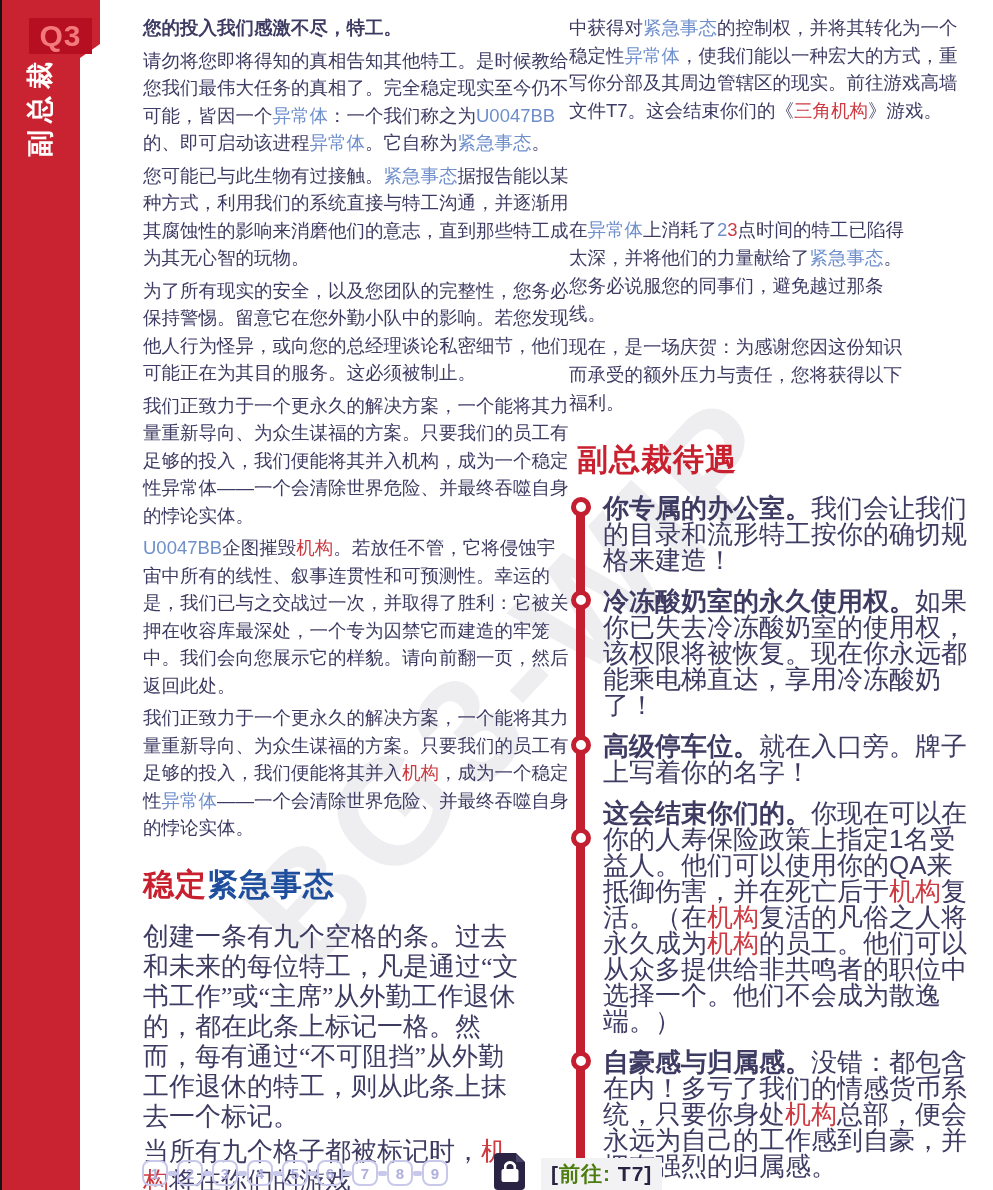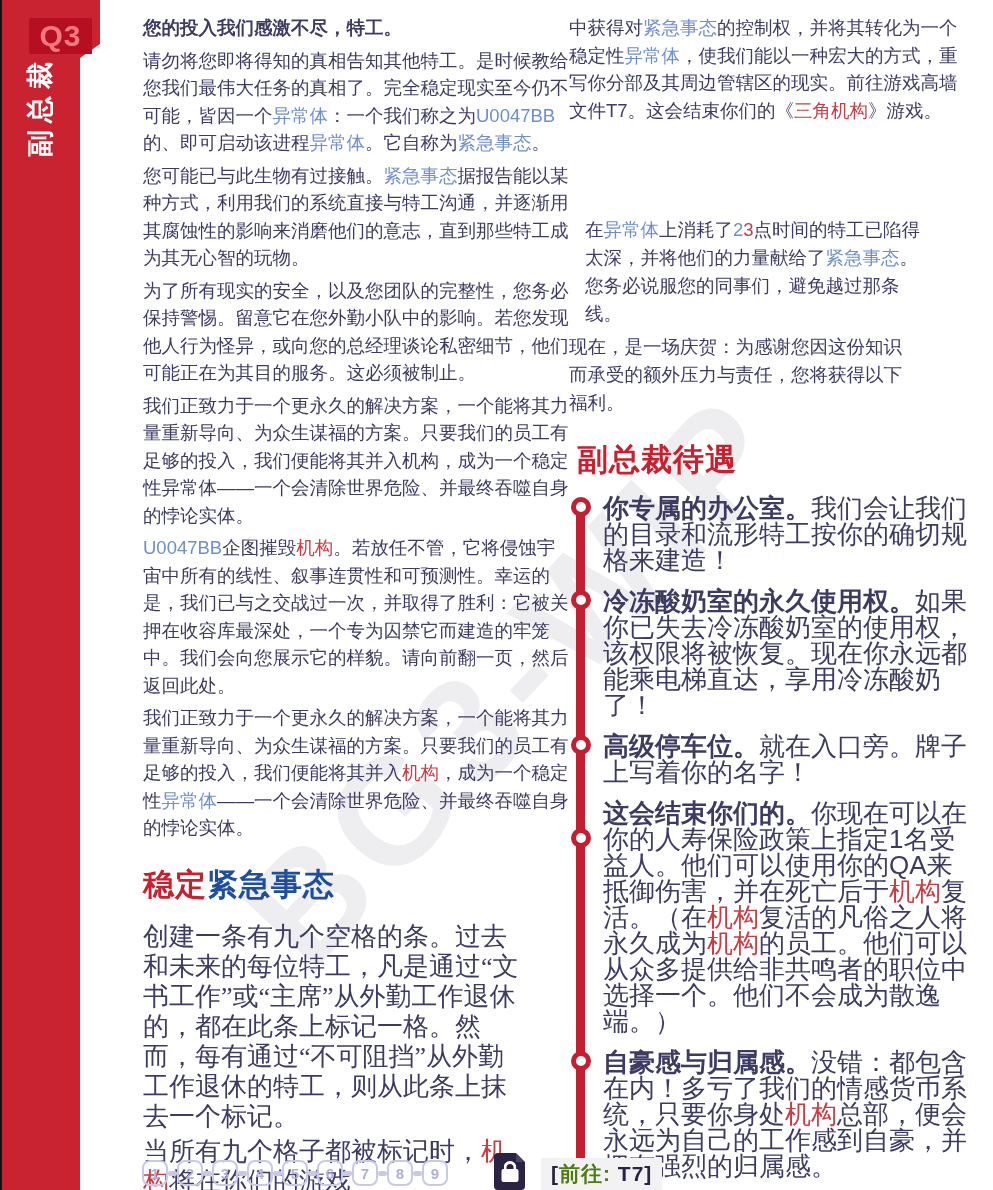--- a/index.html
+++ b/index.html
@@ -28,21 +28,21 @@
     font-size:150px;font-weight:bold;color:rgba(70,70,100,0.09);letter-spacing:10px;
     white-space:nowrap;z-index:0;pointer-events:none;
   }
   
   .col{position:absolute;top:14px;color:#3E3B63;z-index:2;}
   .col1{left:143px;width:428px;}
   .col2{left:569px;width:400px;}
   .para{font-size:18.5px;line-height:27.5px;margin:0 0 5px 0;}
   .para.narrow{width:380px;line-height:30px;font-size:26px;font-family:Liberation Serif, serif;}
   .para.mid{width:350px;line-height:28px;}
-  .para.gap{margin-top:92px;margin-left:16px;}
+  .para.gap{margin-top:92px;}
   .b{font-weight:700;}
   .blue{color:#6E8FCB;}
   .red{color:#CE3A41;}
   .hred{color:#C8202F;text-align:center;}
   .hblue{color:#1E4E9C;}
   .navy{color:#2A2343;}
   .fred{color:#4d7c0f;}
   h2.sec{font-size:31px;font-weight:bold;margin:22px 0 16px 0;letter-spacing:1px;}
   h2.sec2{font-size:31px;font-weight:bold;margin:22px 0 14px 8px;color:#C8202F;letter-spacing:1px;}
   

